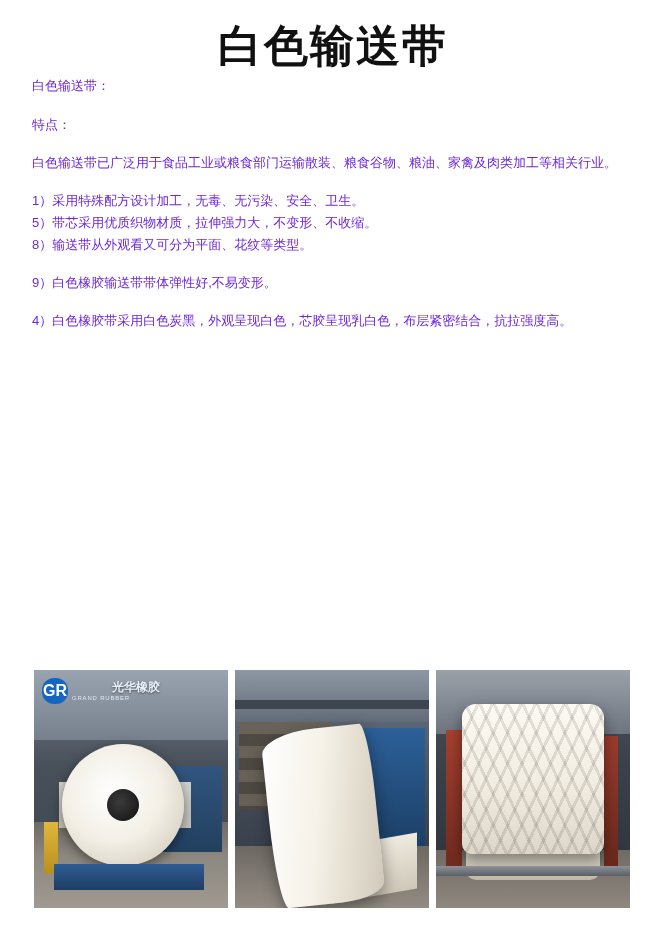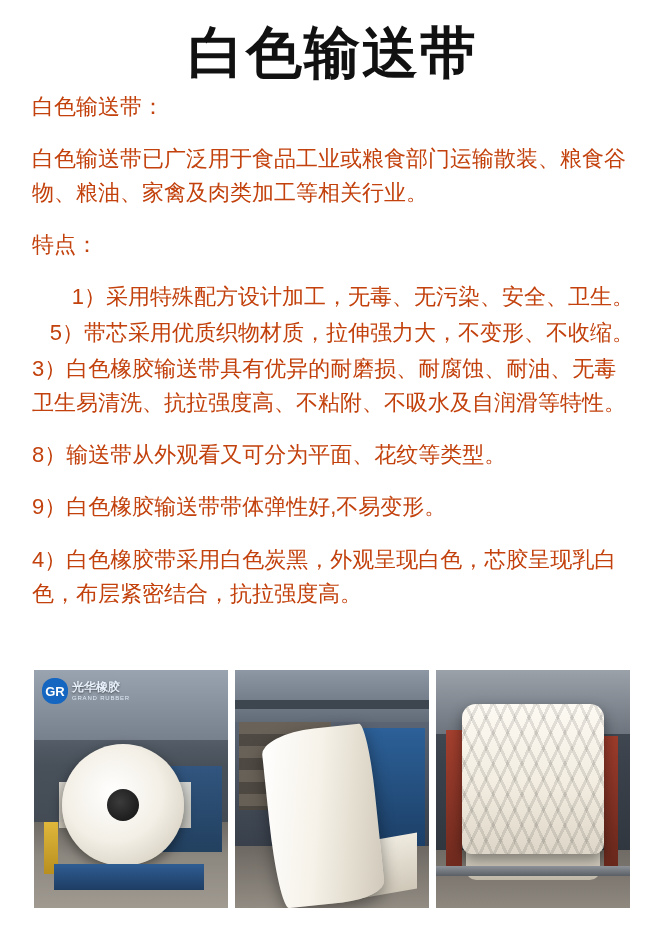--- a/index.html
+++ b/index.html
@@ -15,41 +15,40 @@
     overflow: hidden;
   }
   .page {
     width: 666px;
     height: 930px;
     position: relative;
     box-sizing: border-box;
   }
   .title {
     text-align: center;
-    font-size: 56px;
+    font-size: 44px;
     font-weight: bold;
     letter-spacing: 2px;
     line-height: 1.1;
     padding-top: 22px;
     padding-bottom: 6px;
     color: #111111;
   }
   .body-text {
     padding: 0 32px;
-    font-size: 22px;
+    font-size: 13px;
     line-height: 1.55;
-    color: #c2410c;
+    color: #6d28d9;
   }
   .para {
     margin: 0 0 18px 0;
     white-space: pre-wrap;
   }
   .para.tight {
     margin-bottom: 2px;
-    text-align: right;
   }
   .gallery {
     position: absolute;
     left: 34px;
     top: 670px;
     width: 598px;
     display: flex;
     gap: 7px;
   }
   .photo {
@@ -135,37 +134,38 @@
     display: flex;
     align-items: center;
     gap: 4px;
   }
   .logo-mark {
     width: 26px;
     height: 26px;
     border-radius: 12px;
     background: #1566c0;
     color: #ffffff;
-    font-size: 13px;
+    font-size: 16px;
     font-weight: bold;
     display: flex;
     align-items: center;
     justify-content: center;
     letter-spacing: 0;
   }
   .logo-text {
     display: flex;
     flex-direction: column;
     line-height: 1;
   }
   .logo-cn {
     font-size: 12px;
     color: #e7f0fb;
     font-weight: bold;
     text-shadow: 0 1px 2px rgba(0,0,0,.5);
+    margin-left: 40px;
   }
   .logo-en {
     font-size: 6px;
     color: #dfe8f5;
     letter-spacing: .8px;
     margin-top: 2px;
   }
 
   
   .p2 {
@@ -291,25 +291,24 @@
 </style>
 </head>
 <body>
 
 <div class="page">
 
   <div class="title">白色输送带</div>
 
   <div class="body-text">
     <p class="para">白色输送带：</p>
+    <p class="para">特点：</p>
     <p class="para">白色输送带已广泛用于食品工业或粮食部门运输散装、粮食谷物、粮油、家禽及肉类加工等相关行业。</p>
-    <p class="para">特点：</p>
     <p class="para tight">1）采用特殊配方设计加工，无毒、无污染、安全、卫生。</p>
     <p class="para tight">5）带芯采用优质织物材质，拉伸强力大，不变形、不收缩。</p>
-    <p class="para">3）白色橡胶输送带具有优异的耐磨损、耐腐蚀、耐油、无毒卫生易清洗、抗拉强度高、不粘附、不吸水及自润滑等特性。</p>
     <p class="para">8）输送带从外观看又可分为平面、花纹等类型。</p>
     <p class="para">9）白色橡胶输送带带体弹性好,不易变形。</p>
     <p class="para">4）白色橡胶带采用白色炭黑，外观呈现白色，芯胶呈现乳白色，布层紧密结合，抗拉强度高。</p>
   </div>
 
   <div class="gallery">
 
     <div class="photo p1">
       <div class="wallpanel"></div>
       <div class="floor"></div>

